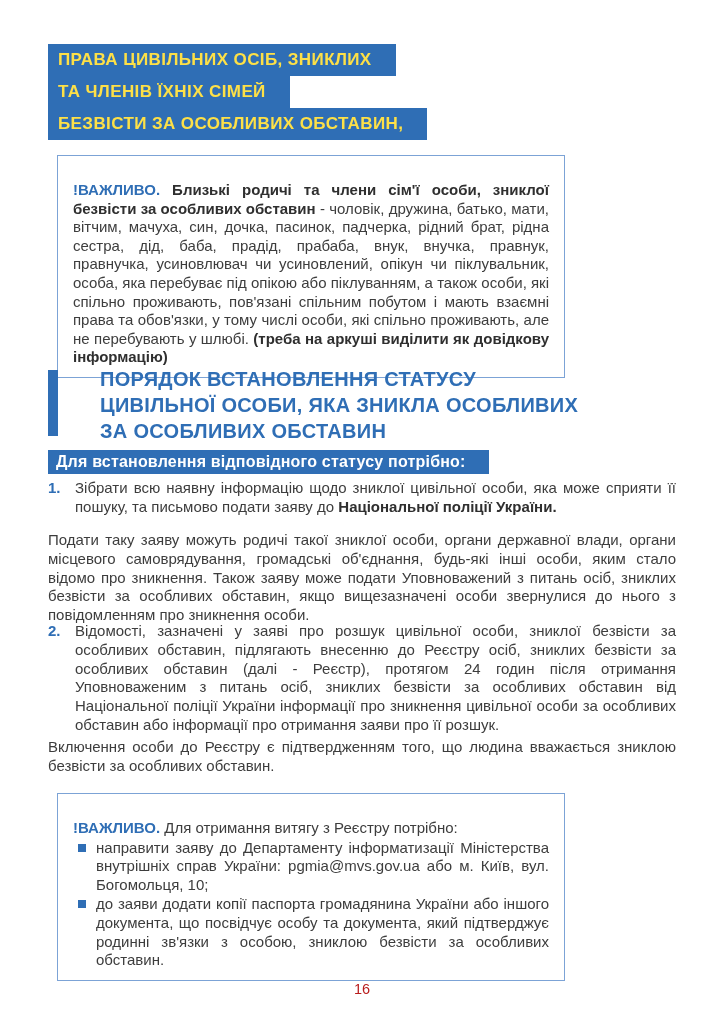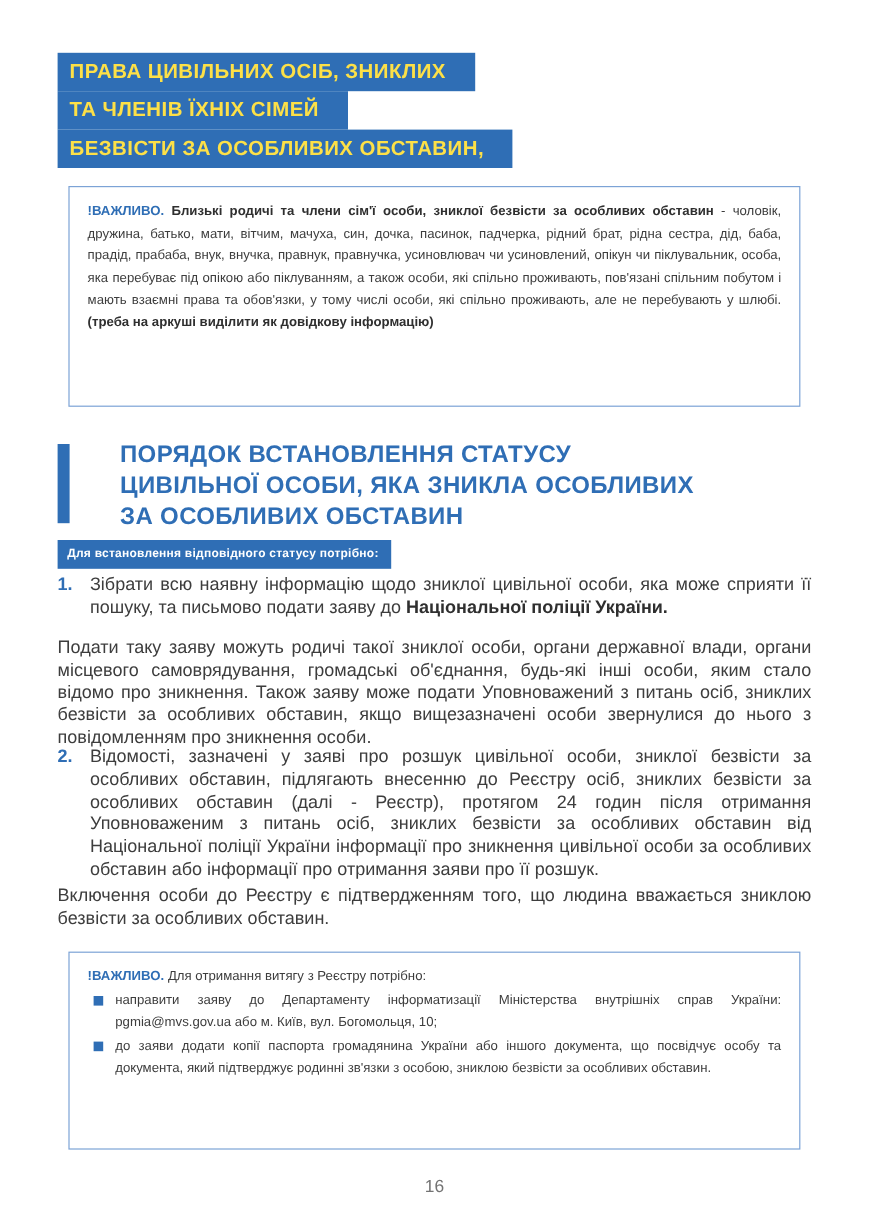--- a/index.html
+++ b/index.html
@@ -23,25 +23,25 @@
     font-size: 17px;
     line-height: 25px;
     letter-spacing: 0.4px;
     padding: 3px 24px 4px 10px;
   }
 
   
   .important-box {
     position: absolute;
     left: 57px;
-    width: 610px;
+    width: 508px;
     border: 1.5px solid #7ca3d6;
     background: #ffffff;
-    padding: 11px 15px 10px 15px;
-    font-size: 11px;
+    padding: 25px 15px 10px 15px;
+    font-size: 15px;
     line-height: 18.6px;
     text-align: justify;
     color: #3d3d3d;
   }
   .box-1 { top: 155px; min-height: 184px; }
   .box-2 { top: 793px; min-height: 165px; text-align: justify; }
   .imp-label { color: #2f6eb5; font-weight: bold; }
   .b { font-weight: bold; color: #2f2f2f; }
 
   
@@ -58,23 +58,23 @@
 
   
   .sublabel {
     position: absolute;
     left: 48px;
     top: 450px;
     display: table;
     background: #2f6eb5;
     color: #ffffff;
     font-weight: bold;
-    font-size: 10px;
+    font-size: 16px;
     line-height: 17px;
-    padding: 3px 10px 4px 8px;
+    padding: 3px 23px 4px 8px;
     letter-spacing: 0.2px;
   }
 
   
   .flow {
     position: absolute;
     left: 48px;
     width: 628px;
     font-size: 15px;
     line-height: 18.8px;
@@ -106,21 +106,21 @@
   .bullet-text { flex: 1; text-align: justify; }
 
   
   .page-number {
     position: absolute;
     left: 0;
     right: 0;
     top: 981px;
     text-align: center;
     font-size: 14.5px;
-    color: #737373;
+    color: #b91c1c;
   }
 </style>
 </head>
 <body>
 
 <div class="page">
 
   <div class="title-block">
     <div class="title-line">ПРАВА ЦИВІЛЬНИХ ОСІБ, ЗНИКЛИХ</div>
     <div class="title-line">ТА ЧЛЕНІВ ЇХНІХ СІМЕЙ</div>

